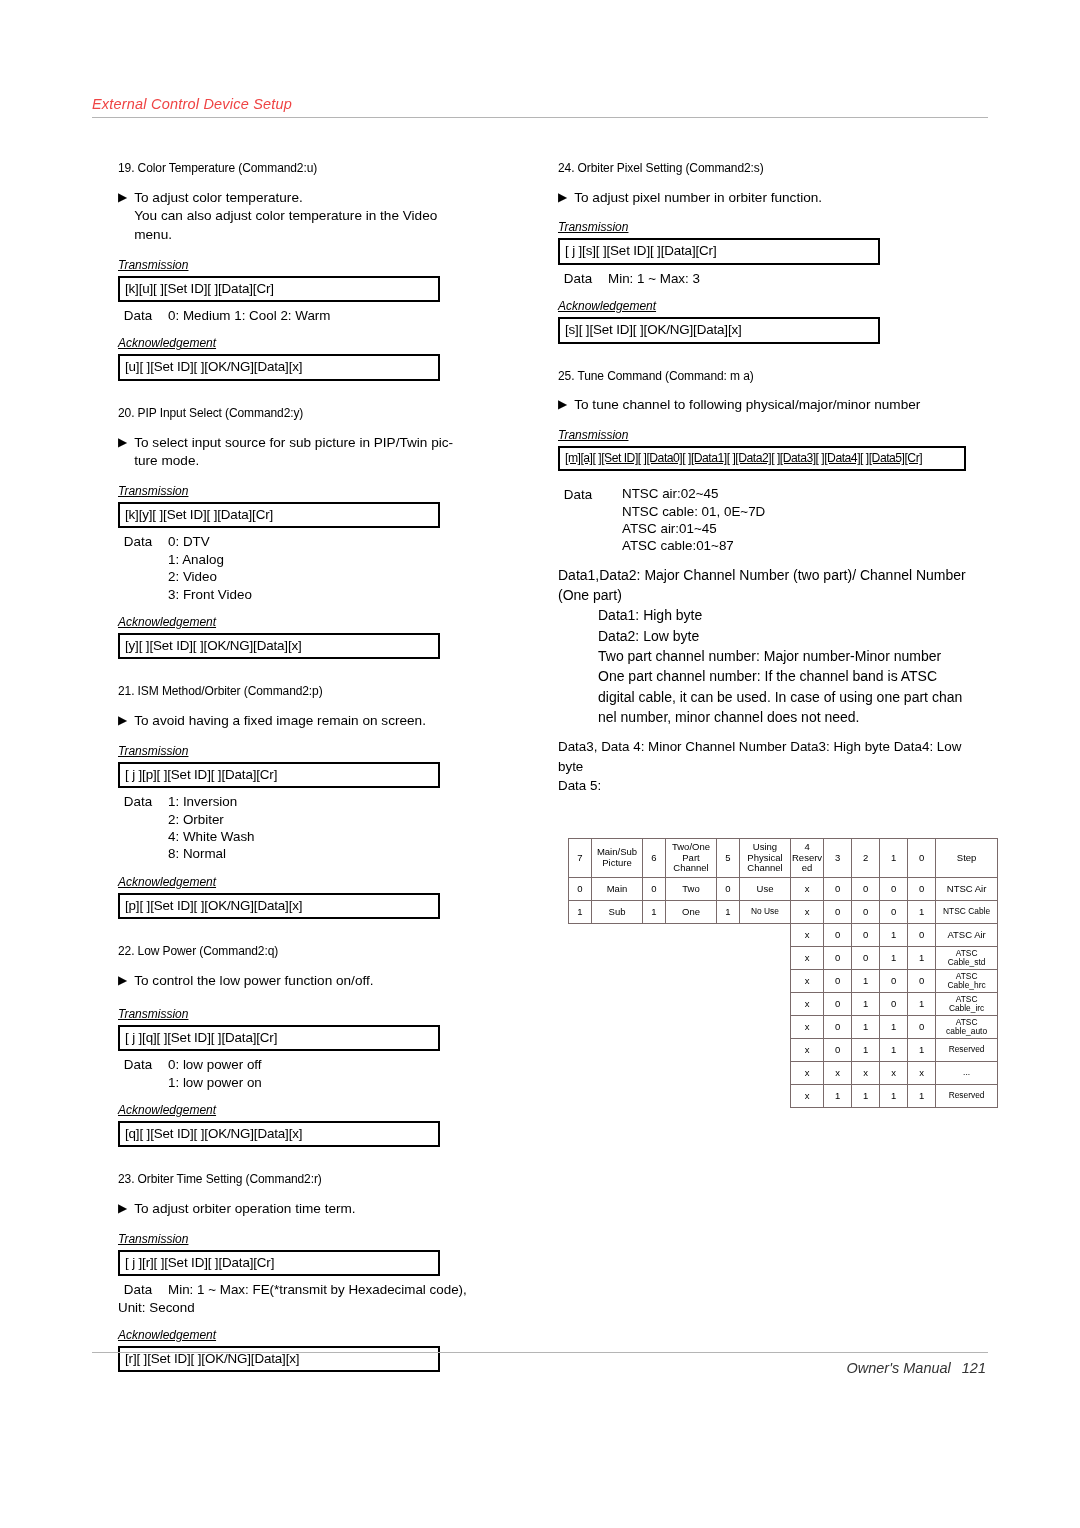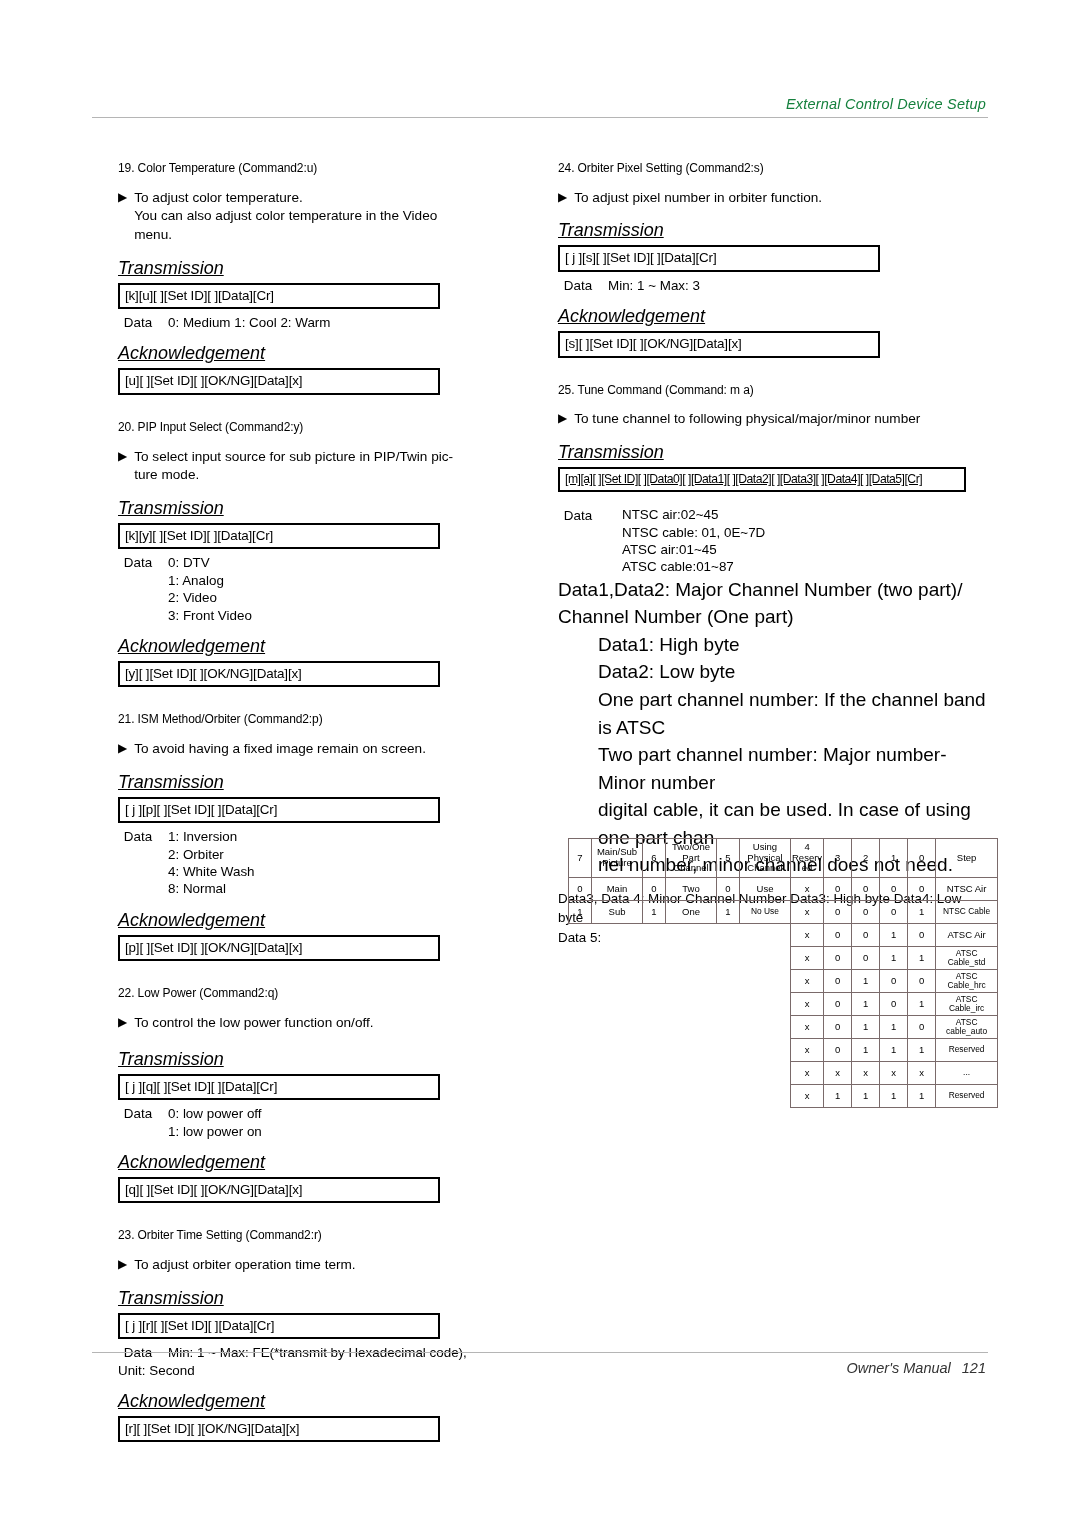--- a/index.html
+++ b/index.html
@@ -23,24 +23,23 @@
   }
 
   
   .header {
     position: absolute;
     left: 92px;
     top: 96px;
     width: 896px;
   }
   .header-text {
-    text-align: right;
     font-style: italic;
     font-size: 14.5px;
-    color: #15803d;
+    color: #ef4444;
     letter-spacing: 0.2px;
     padding-right: 2px;
   }
   .header-rule {
     margin-top: 5px;
     border-bottom: 1px solid #b5b5b5;
     width: 100%;
   }
 
   
@@ -96,21 +95,21 @@
     flex: 0 0 auto;
     margin-right: 7px;
     margin-top: 1px;
     font-size: 12px;
     line-height: 1.25;
   }
   .bullet-body { flex: 1 1 auto; }
   .bullet-body .indent1 { display: block; padding-left: 0; }
 
   .label-ul {
-    font-size: 18px;
+    font-size: 12px;
     font-style: italic;
     text-decoration: underline;
     margin: 7px 0 4px 0;
     display: inline-block;
   }
   .cmdbox {
     border: 2px solid #000;
     font-size: 13.4px;
     padding: 3px 5px 4px 5px;
     margin: 0 0 5px 0;
@@ -140,23 +139,23 @@
   .mt-m { margin-top: 10px; }
   .mt-xl { margin-top: 26px; }
 
   
   .tune-data {
     font-size: 13.4px;
     line-height: 1.45;
     margin-top: 14px;
   }
   .tune-para {
-    font-size: 19px;
+    font-size: 14px;
     line-height: 1.45;
-    margin-top: 0;
+    margin-top: 10px;
   }
   .tune-para .sub2 { display: block; padding-left: 40px; }
   .tune-foot {
     font-size: 13.4px;
     line-height: 1.45;
     margin-top: 10px;
   }
 
   
   .bittable-wrap {
@@ -362,22 +361,22 @@
             <div style="padding-left:14px">ATSC air:01~45</div>
             <div style="padding-left:14px">ATSC cable:01~87</div>
           </span>
         </div>
       </div>
 
       <div class="tune-para">
         <div>Data1,Data2: Major Channel Number (two part)/ Channel Number (One part)</div>
         <div class="sub2">Data1: High byte</div>
         <div class="sub2">Data2: Low byte</div>
+        <div class="sub2">Two part channel number: Major number-Minor number</div>
         <div class="sub2">One part channel number: If the channel band is ATSC</div>
-        <div class="sub2">Two part channel number: Major number-Minor number</div>
         <div class="sub2">digital cable, it can be used. In case of using one part chan</div>
         <div class="sub2">nel number, minor channel does not need.</div>
       </div>
 
       <div class="tune-foot">
         <div>Data3, Data 4: Minor Channel Number Data3: High byte Data4: Low byte</div>
         <div>Data   5:</div>
       </div>
     </div>
 

